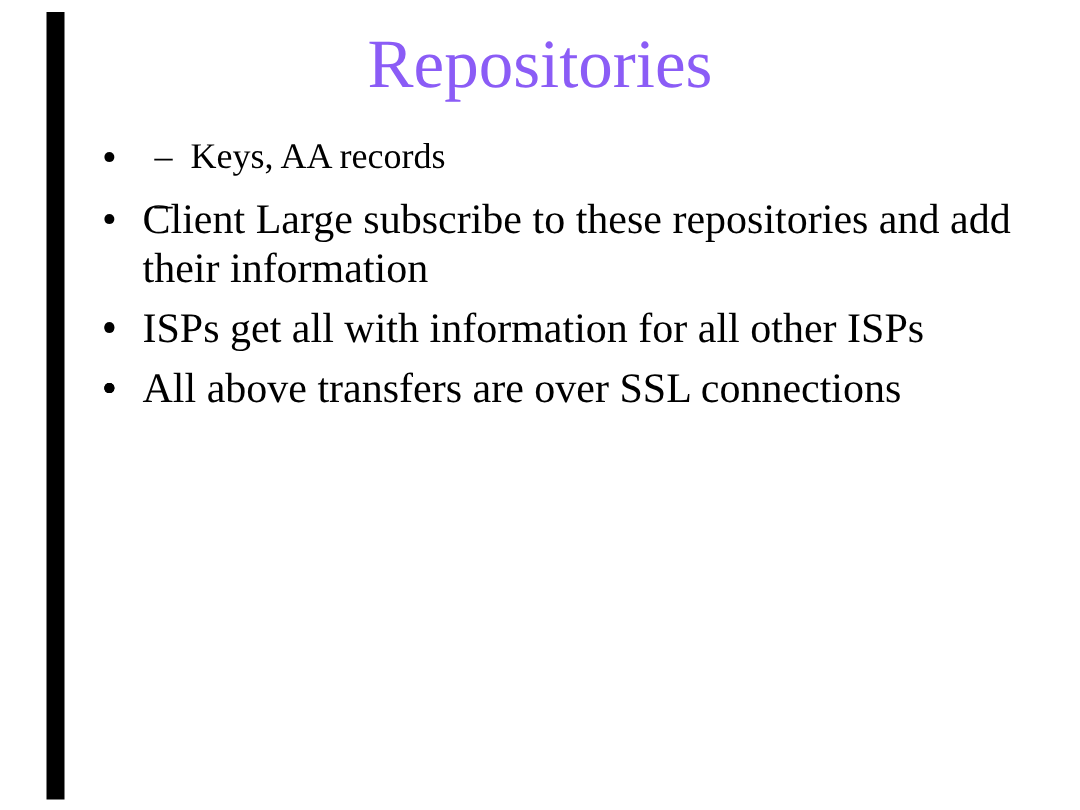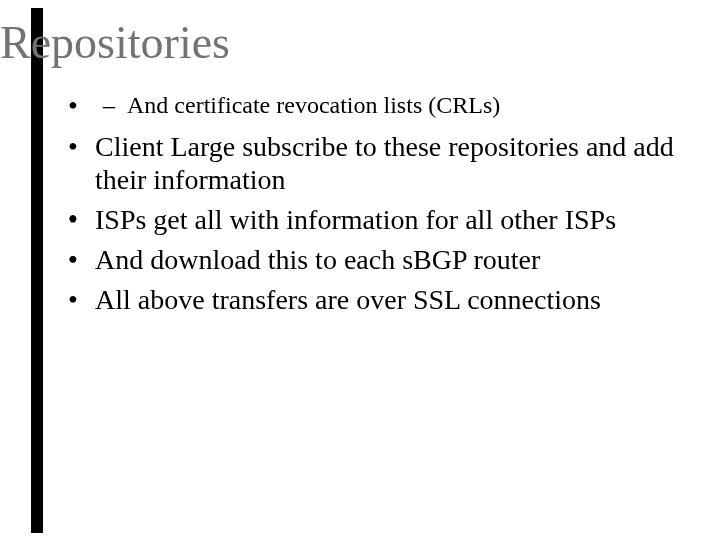--- a/index.html
+++ b/index.html
@@ -22,24 +22,25 @@
     top: 8px;
     width: 12px;
     height: 525px;
     background: #000000;
   }
   #title {
     position: absolute;
     top: 18px;
     left: 0;
     right: 0;
+    text-align: center;
     font-size: 46px;
     line-height: 50px;
     font-weight: 400;
-    color: #737373;
+    color: #8b5cf6;
     white-space: nowrap;
   }
   #content {
     position: absolute;
     left: 60px;
     top: 86px;
     width: 614px;
   }
   ul.bullets {
     list-style: none;
@@ -88,25 +89,25 @@
 
   <div id="content">
     <ul class="bullets">
 
       <li class="l1">
         <span class="glyph">•</span>
       </li>
 
       <li class="l2 mt3">
         <span class="glyph">–</span>
+        <span>Keys, AA records</span>
       </li>
 
       <li class="l2">
         <span class="glyph">–</span>
-        <span>And certificate revocation lists (CRLs)</span>
       </li>
 
       <li class="l1 mt9">
         <span class="glyph">•</span>
         <span>Client Large subscribe to these repositories and add their information</span>
       </li>
 
       <li class="l1 mt6">
         <span class="glyph">•</span>
       </li>
@@ -115,21 +116,20 @@
         <span class="glyph">•</span>
         <span>ISPs get all with information for all other ISPs</span>
       </li>
 
       <li class="l1 mt7">
         <span class="glyph">•</span>
       </li>
 
       <li class="l1 mt7">
         <span class="glyph">•</span>
-        <span>And download this to each sBGP router</span>
       </li>
 
       <li class="l1 mt7">
         <span class="glyph">•</span>
         <span>All above transfers are over SSL connections</span>
       </li>
 
     </ul>
   </div>
 

